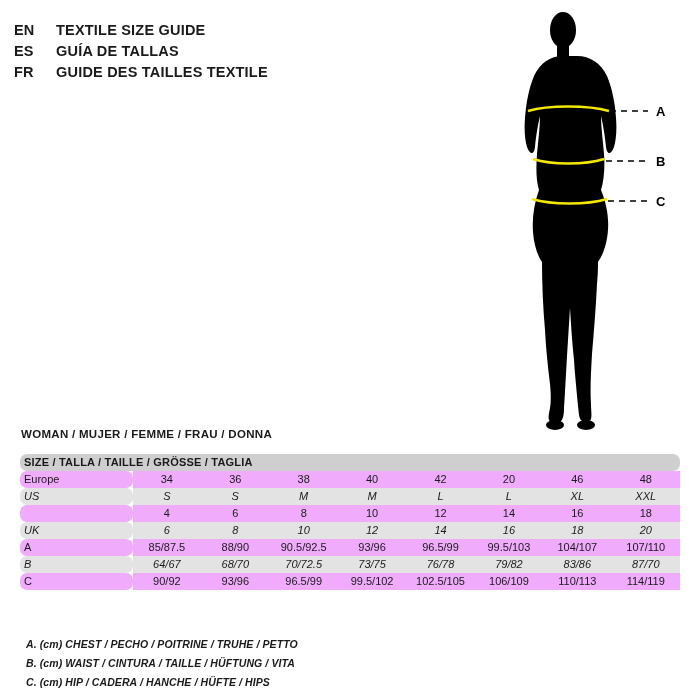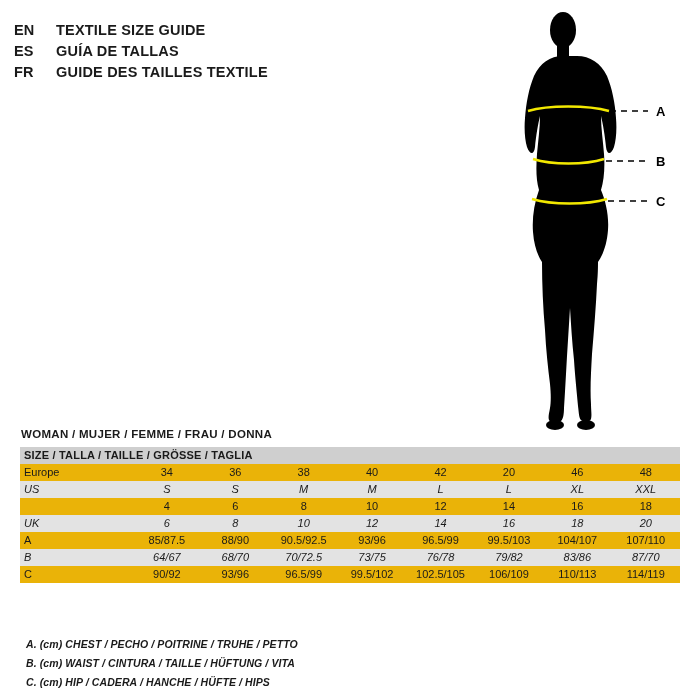--- a/index.html
+++ b/index.html
@@ -56,43 +56,44 @@
   .table-wrap {
     position: absolute;
     left: 20px;
     top: 428px;
     width: 660px;
   }
   .woman-label {
     font-size: 11.5px;
     font-weight: bold;
     letter-spacing: 0.3px;
-    padding: 0 0 7px 1px;
+    padding: 0 0 14px 1px;
   }
   table.size {
     width: 660px;
     border-collapse: collapse;
     font-size: 11px;
   }
   table.size td {
     padding: 2px 4px;
     height: 17px;
     line-height: 13px;
   }
   .hdr td {
     background: #cfcfcf;
     font-weight: bold;
     letter-spacing: 0.2px;
   }
   .row-dark td { background: #e3e3e3; font-style: italic; }
-  .row-light td { background: #eab308; margin-top: 23px; }
+  .row-light td { background: #f0abfc; margin-top: 23px; }
   .c-label {
     width: 112px;
     text-align: left;
     padding-left: 6px;
+    border-radius: 7px;
   }
   .c-val {
     width: 68px;
     text-align: center;
   }
 
   
   .notes {
     position: absolute;
     left: 20px;

